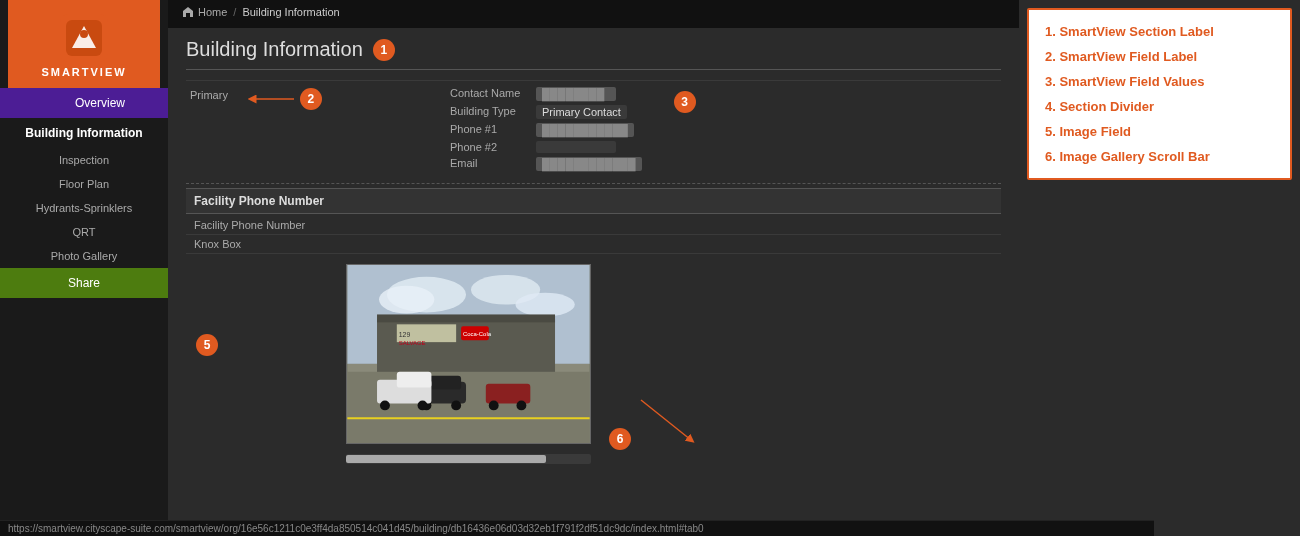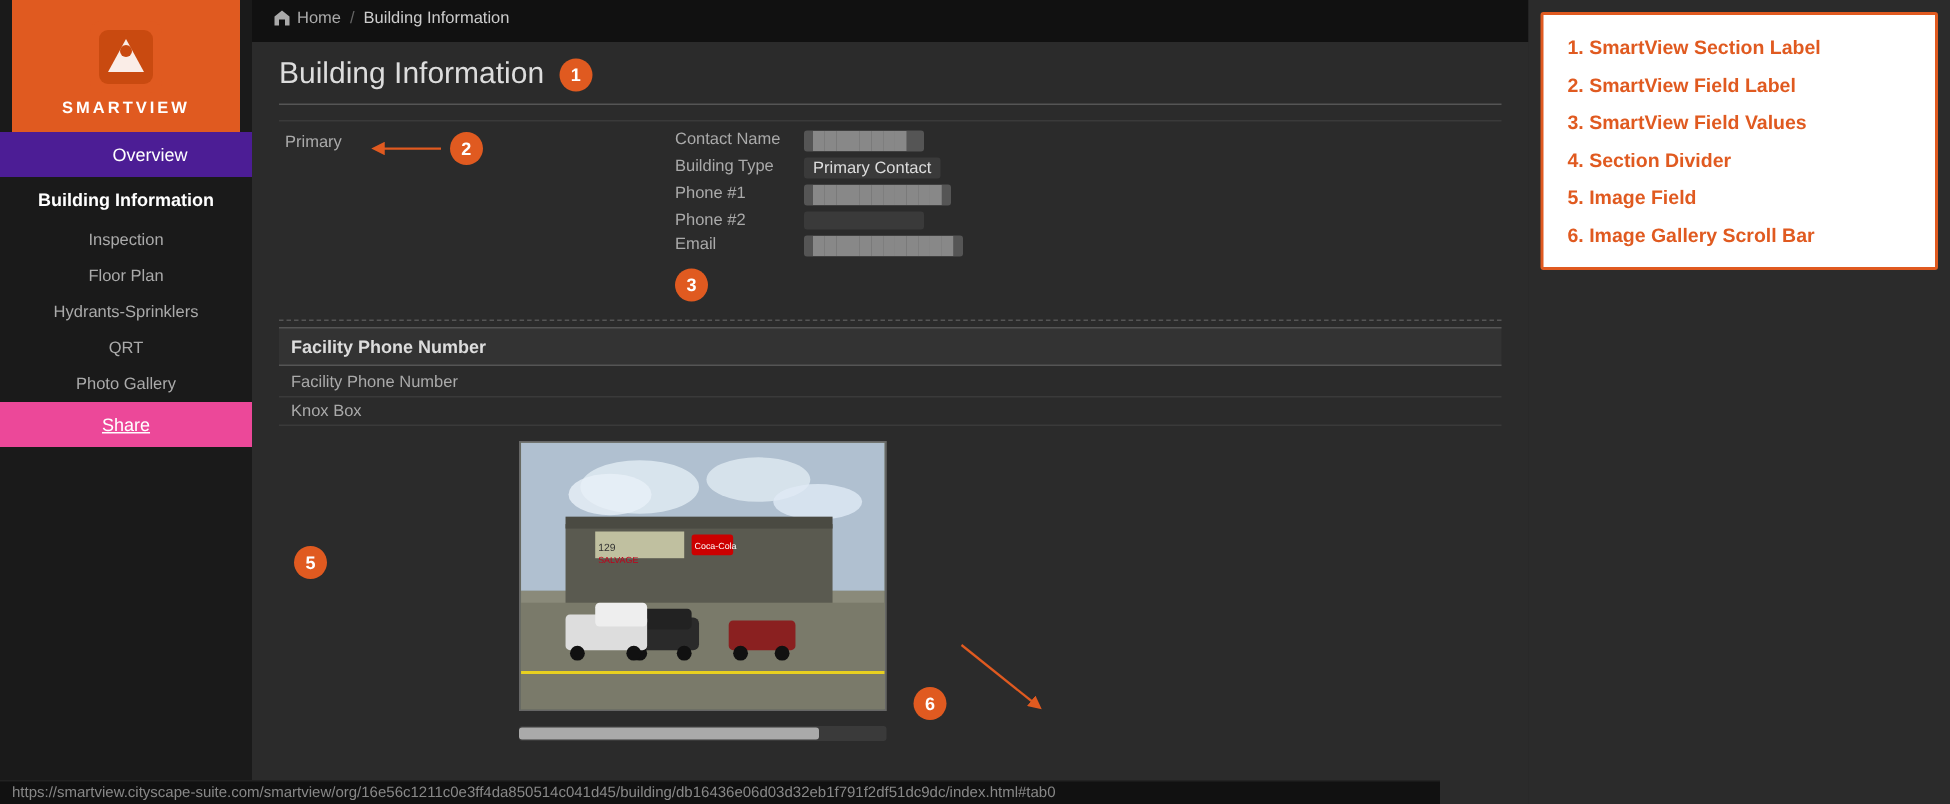--- a/index.html
+++ b/index.html
@@ -49,21 +49,21 @@
       width: 100%;
       padding: 8px 0;
       text-align: center;
       color: #ccc;
       font-size: 12px;
       cursor: pointer;
       background: #1a1a1a;
     }
     .sidebar-nav-item.active { background: #4c1d95; color: #fff; padding-left: 32px; }
     .sidebar-nav-item.bold { font-weight: bold; color: #fff; }
-    .sidebar-nav-item.highlight { background: #ec4899; color: #fff; text-decoration: underline; }
+    .sidebar-nav-item.highlight { background: #4d7c0f; color: #fff; }
     .sidebar-nav-item.sub { font-size: 11px; color: #aaa; padding: 6px 0; }
 
     
     #main {
       flex: 1;
       background: #2b2b2b;
       display: flex;
       flex-direction: column;
       overflow: hidden;
     }
@@ -216,21 +216,21 @@
     
     #url-bar {
       background: #111;
       color: #888;
       font-size: 10px;
       padding: 2px 8px;
       border-top: 1px solid #222;
       position: fixed;
       bottom: 0;
       left: 0;
-      width: 960px;
+      width: 1154px;
       z-index: 100;
     }
 
     
     .ann-badge {
       background: #e05a20;
       color: #fff;
       border-radius: 50%;
       width: 22px;
       height: 22px;
@@ -307,21 +307,21 @@
                 <marker id="ah2" markerWidth="6" markerHeight="6" refX="3" refY="3" orient="auto">
                   <polygon points="0 0, 6 3, 0 6" fill="#e05a20"></polygon>
                 </marker>
               </defs>
               <line x1="50" y1="12" x2="8" y2="12" stroke="#e05a20" stroke-width="1.5" marker-end="url(#ah2)"></line>
             </svg>
             <span class="ann-badge" style="margin-left:-4px;">2</span>
           </div>
         </div>
 
-        <div style="display:flex; align-items:flex-start; gap:4px; margin-left:60px;flex-direction:column;">
+        <div style="display:flex; align-items:flex-start; gap:32px; margin-left:60px;">
           <div class="field-col">
             <div class="field-line">
               <span class="field-lbl">Contact Name</span>
               <span class="field-val" style="background:#555; color:#888;">████████</span>
             </div>
             <div class="field-line">
               <span class="field-lbl">Building Type</span>
               <span class="field-val">Primary Contact</span>
             </div>
             <div class="field-line">

